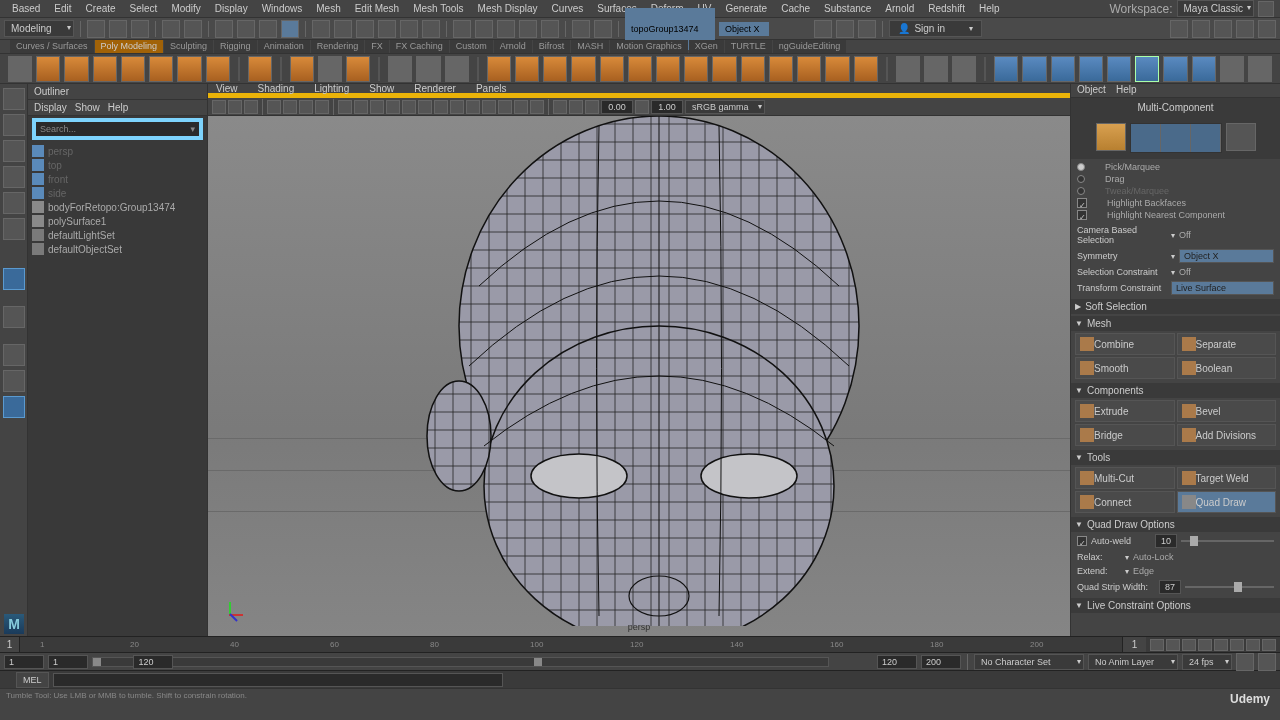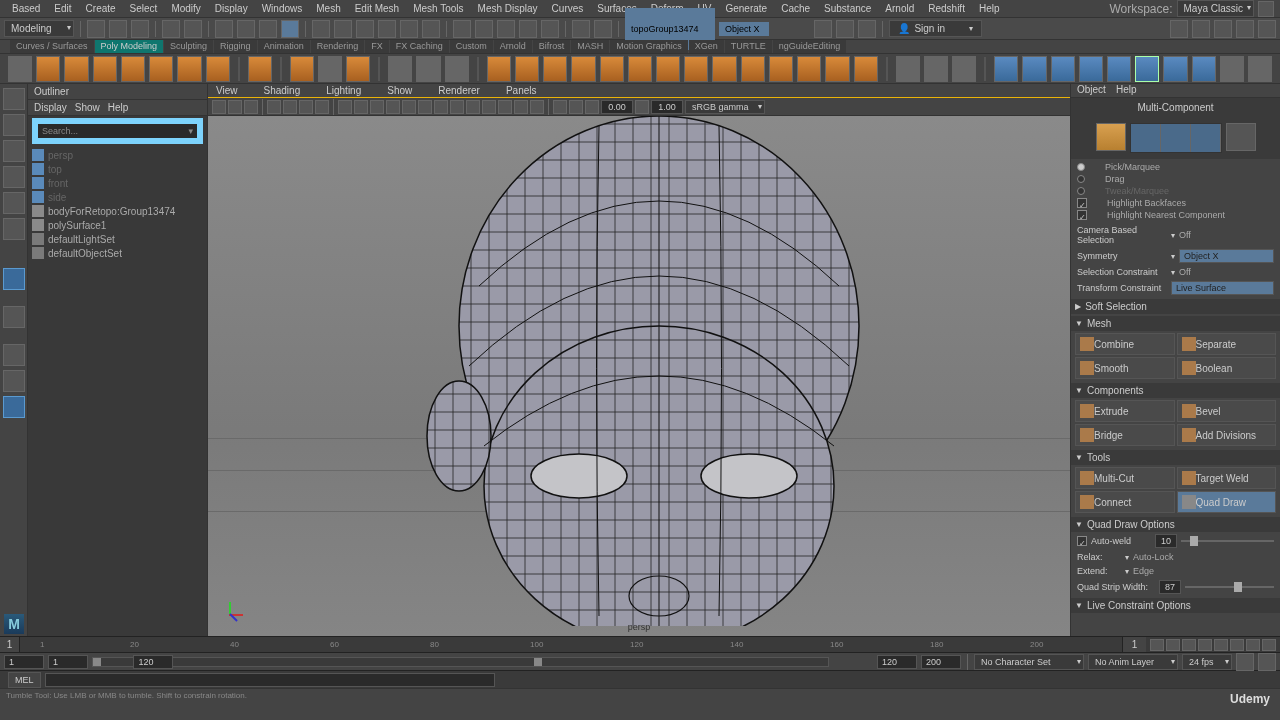--- a/index.html
+++ b/index.html
@@ -14,47 +14,47 @@
 .dd { background:#3a3a3a; border:1px solid #555; padding:2px 10px 2px 6px; position:relative; }
 .dd::after { content:"▾"; position:absolute; right:2px; font-size:8px; }
 .tool-ic { width:18px; height:18px; background:#555; border:1px solid #666; }
 .sep { width:1px; height:16px; background:#666; margin:0 2px; }
 .sel-field { background:#5a7a9a; padding:16px 6px; color:#000; font-size:9px; min-width:90px; }
 .sel-field2 { background:#5a7a9a; padding:2px 6px; color:#000; font-size:9px; min-width:50px; }
 .signin { background:#3a3a3a; padding:2px 8px; display:flex; align-items:center; gap:4px; border:1px solid #555; }
 .signin::after { content:"▾"; margin-left:20px; font-size:8px; }
 .tab-row { height:14px; background:#444; display:flex; padding-left:10px; gap:1px; border-bottom:1px solid #333; }
 .tab { background:#3a3a3a; padding:1px 6px; font-size:9px; color:#999; cursor:pointer; }
-.tab.active { background:#0f766e; color:#ccc; }
+.tab.active { background:#a16207; color:#ccc; }
 .shelf-icons { height:30px; background:#444; display:flex; align-items:center; padding:0 8px; gap:4px; border-bottom:1px solid #333; }
 .shelf-ic { width:26px; height:26px; background:#555; border:1px solid #666; }
 .shelf-ic.orange { background:linear-gradient(#d88a3a,#a86020); }
 .shelf-ic.blue { background:linear-gradient(#5a8ac0,#3a6a9a); }
 .shelf-ic.gray { background:#666; }
 .shelf-sep { width:2px; height:24px; background:#555; margin:0 4px; }
 .main { display:flex; height:552px; }
 .toolbox { width:28px; background:#444; border-right:1px solid #333; display:flex; flex-direction:column; align-items:center; padding-top:4px; gap:4px; }
 .tbx-ic { width:22px; height:22px; background:#555; border:1px solid #666; }
 .tbx-ic.sel { background:#3a6a9a; border:1px solid #5a9ad0; }
 .tbx-gap { height:20px; }
 .outliner { width:180px; background:#393939; border-right:1px solid #333; display:flex; flex-direction:column; }
 .outliner-hdr { background:#444; padding:2px 6px; font-size:10px; border-bottom:1px solid #333; }
 .outliner-menu { display:flex; gap:8px; padding:2px 6px; background:#444; border-bottom:1px solid #333; }
 .outliner-menu span { font-size:10px; cursor:pointer; }
-.search { background:#2a2a2a; margin:2px 4px; padding:2px 4px; color:#888; font-size:9px; border:6px solid #7dd3fc; position:relative; }
+.search { background:#2a2a2a; margin:2px 4px; padding:2px 4px; color:#888; font-size:9px; border:4px solid #7dd3fc; position:relative; }
 .search::after { content:"▾"; position:absolute; right:4px; }
 .tree { padding:2px 4px; }
 .tree-item { display:flex; align-items:center; padding:1px 0; gap:4px; }
 .tree-ic { width:12px; height:12px; background:#7a7a7a; }
 .tree-ic.cam { background:#5a8aba; }
 .tree-ic.mesh { background:#8a8a8a; }
 .tree-lbl { font-size:10px; color:#aaa; }
 .tree-lbl.dim { color:#666; }
 .viewport { flex:1; background:#888; position:relative; display:flex; flex-direction:column; }
-.vp-menu { height:14px; background:#444; display:flex; gap:26px; padding:0 8px; align-items:center; border-bottom:1px solid #eab308;text-align:right; }
+.vp-menu { height:14px; background:#444; display:flex; gap:20px; padding:0 8px; align-items:center; border-bottom:5px solid #eab308;text-align:right; }
 .vp-menu span { font-size:10px; cursor:pointer; }
 .vp-tools { height:18px; background:#444; display:flex; align-items:center; padding:0 4px; gap:2px; border-bottom:1px solid #333; }
 .vp-ic { width:14px; height:14px; background:#555; border:1px solid #666; }
 .vp-num { background:#2a2a2a; padding:1px 4px; font-size:9px; width:32px; text-align:center; border:1px solid #555; }
 .vp-dd { background:#3a3a3a; padding:1px 6px; font-size:9px; border:1px solid #555; width:80px; }
 .vp-canvas { flex:1; background:linear-gradient(#8a8a8a 0%,#7a7a7a 60%,#858585 100%); position:relative; overflow:hidden; }
 .sym-label { position:absolute; top:8px; left:50%; transform:translateX(-50%); font-size:9px; color:#222; }
 .persp-label { position:absolute; bottom:4px; left:50%; transform:translateX(-50%); font-size:9px; color:#333; }
 .axis { position:absolute; left:12px; bottom:14px; width:20px; height:20px; }
 .axis .y { position:absolute; width:2px; height:14px; background:#3c3; left:9px; top:0; }
@@ -98,21 +98,21 @@
 .timeline { height:16px; background:#3a3a3a; display:flex; align-items:center; border-top:1px solid #222; position:relative; }
 .tl-num { position:absolute; font-size:8px; color:#888; }
 .tl-start { width:20px; text-align:center; background:#444; height:100%; display:flex; align-items:center; justify-content:center; border-right:1px solid #222; }
 .tl-end { width:24px; text-align:center; background:#444; height:100%; display:flex; align-items:center; justify-content:center; border-left:1px solid #222; margin-left:auto; }
 .tl-play { display:flex; gap:2px; padding:0 4px; }
 .tl-pb { width:14px; height:12px; background:#555; border:1px solid #666; }
 .range-row { height:18px; background:#444; display:flex; align-items:center; padding:0 4px; gap:4px; border-top:1px solid #222; }
 .rng-fld { background:#2a2a2a; width:40px; padding:1px 4px; font-size:9px; border:1px solid #555; }
 .rng-bar { flex:1; height:10px; background:#3a3a3a; border:1px solid #555; position:relative; }
 .rng-bar .handle { width:8px; height:8px; background:#888; position:absolute; top:0; }
-.cmd-row { height:18px; background:#3a3a3a; display:flex; align-items:center; padding:0 8px; border-top:1px solid #222; }
+.cmd-row { height:18px; background:#3a3a3a; display:flex; align-items:center; padding:0 16px; border-top:1px solid #222; }
 .cmd-lbl { background:#444; padding:2px 6px; font-size:9px; border:1px solid #555; }
 .cmd-input { flex:1; background:#2a2a2a; height:14px; margin:0 4px; border:1px solid #555; max-width:450px; }
 .status { height:14px; background:#444; padding:0 6px; display:flex; align-items:center; font-size:8px; color:#888; border-top:1px solid #333; }
 .udemy { position:absolute; right:10px; bottom:14px; font-size:12px; font-weight:bold; color:#ddd; }
 .mlogo { position:absolute; left:4px; bottom:86px; width:20px; height:20px; background:linear-gradient(#2a5a7a,#1a3a5a); color:#8cd; font-size:14px; font-weight:bold; display:flex; align-items:center; justify-content:center; }
 </style>
 </head>
 <body>
 
 <div class="menubar">

